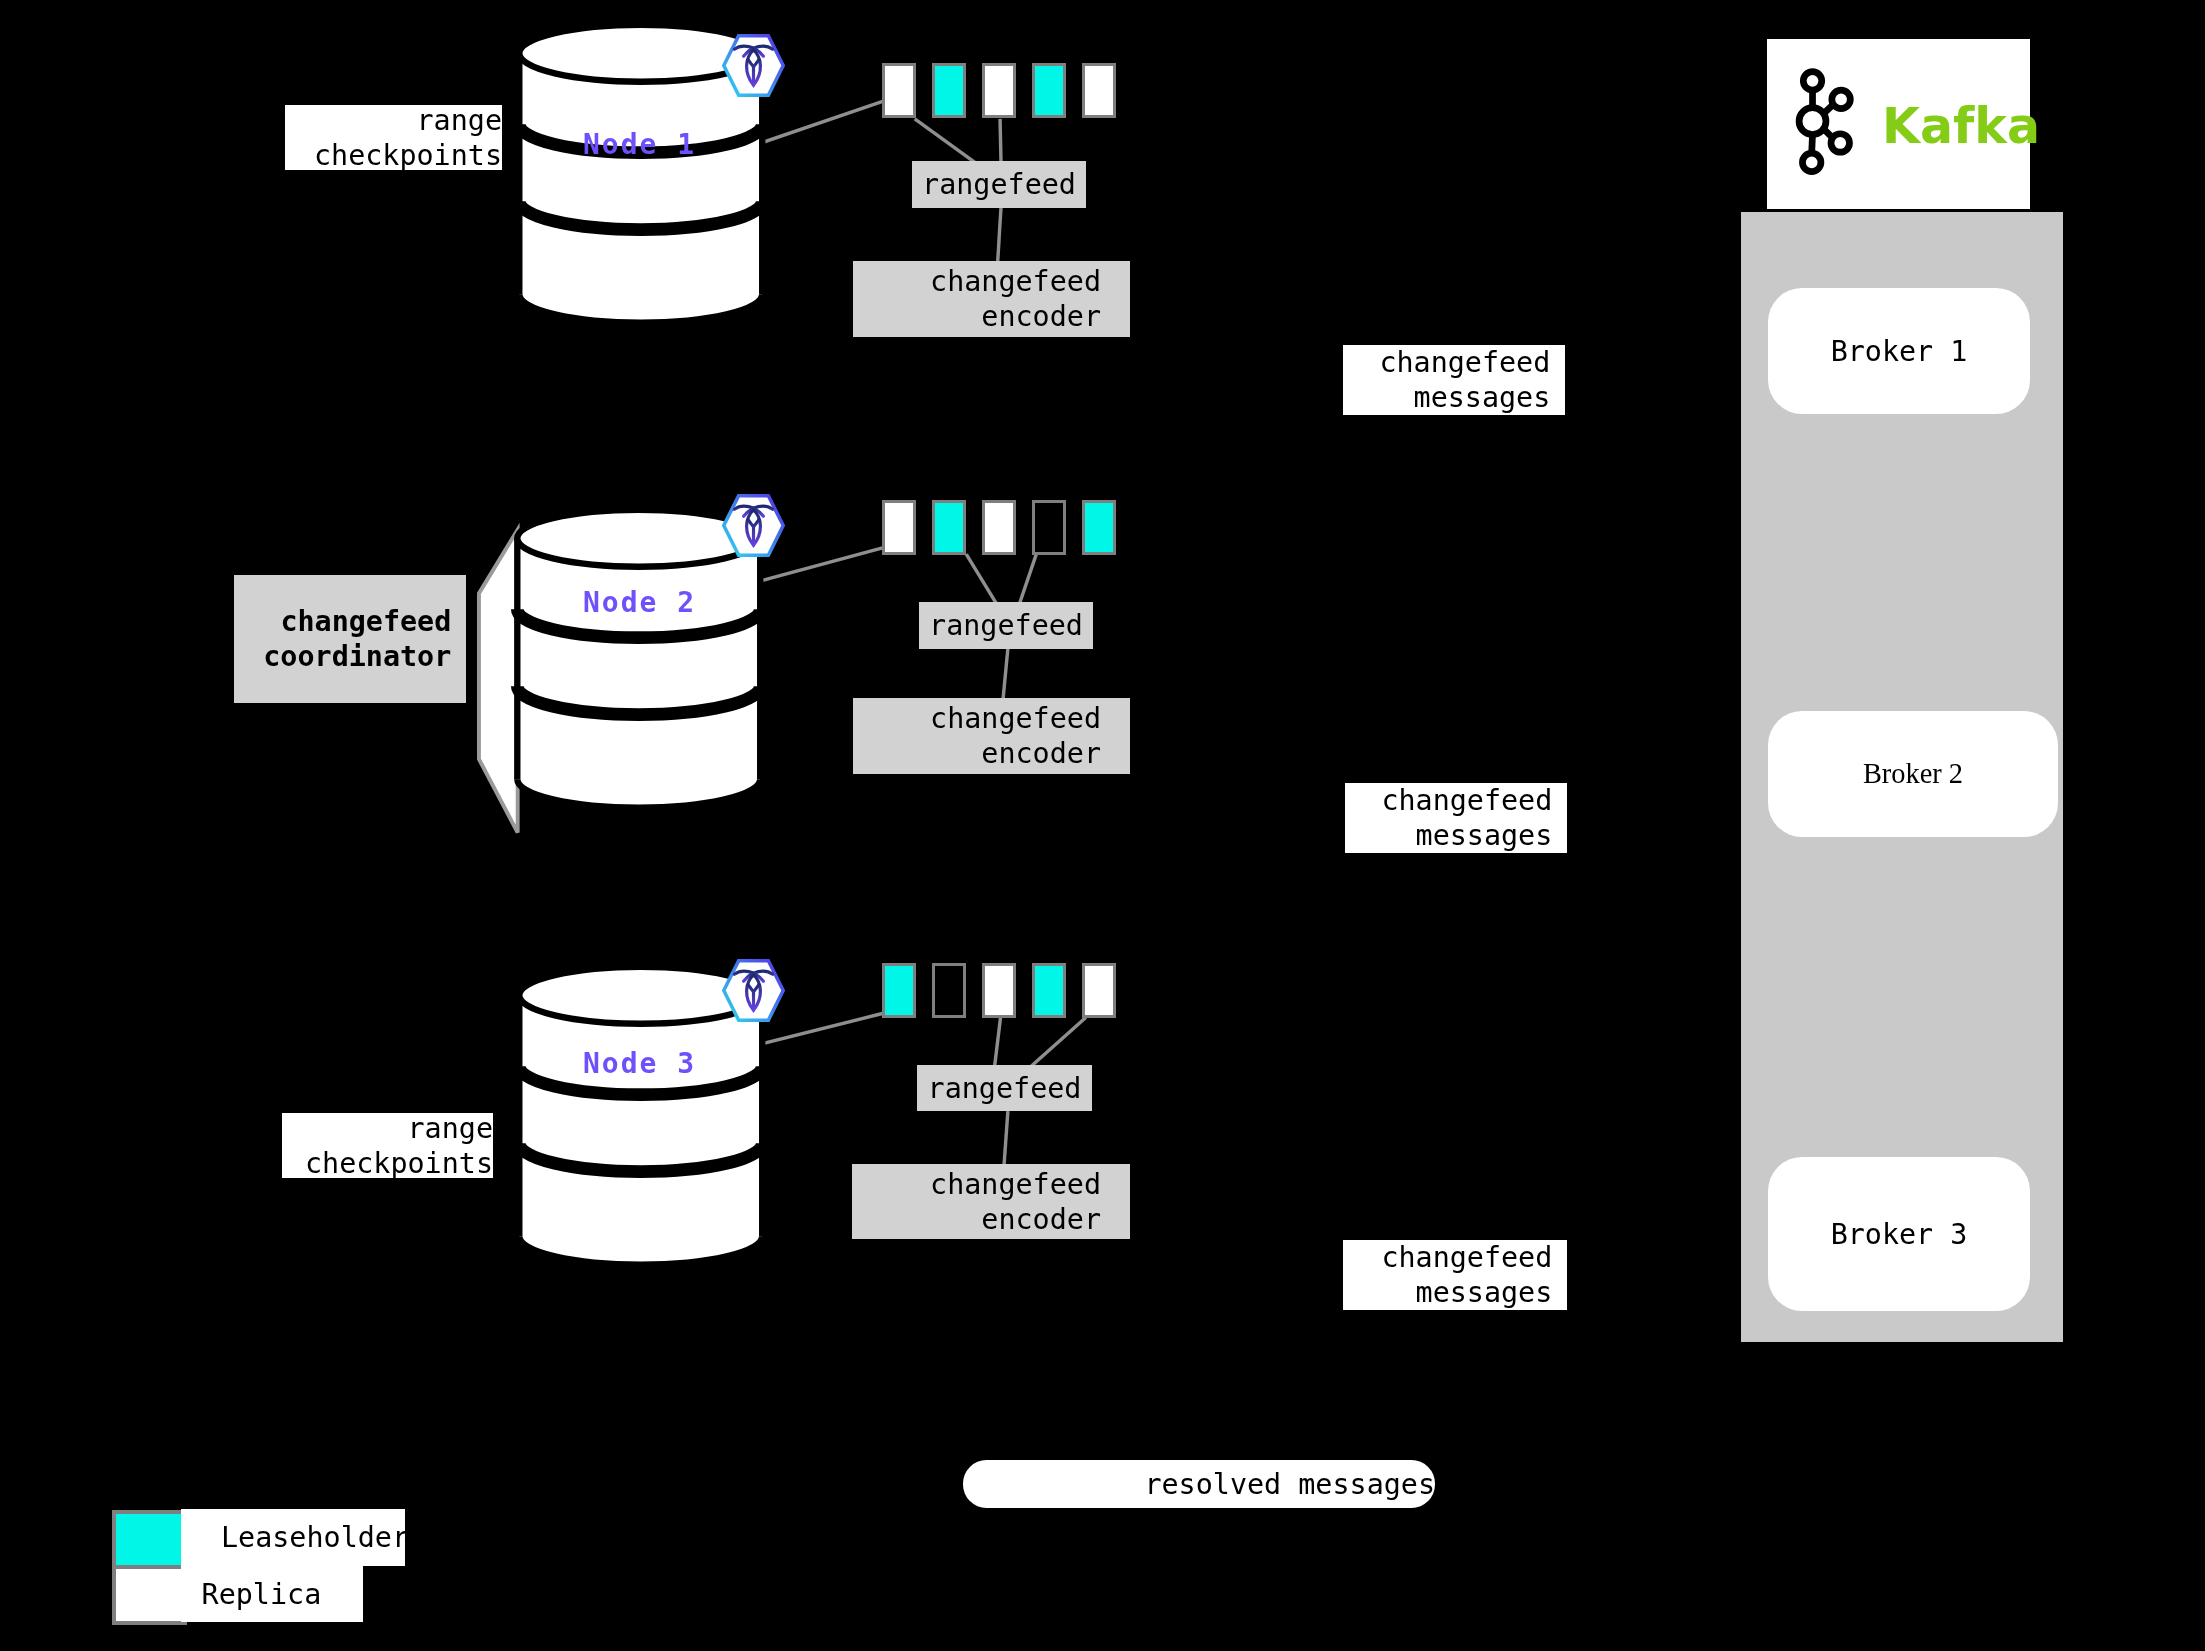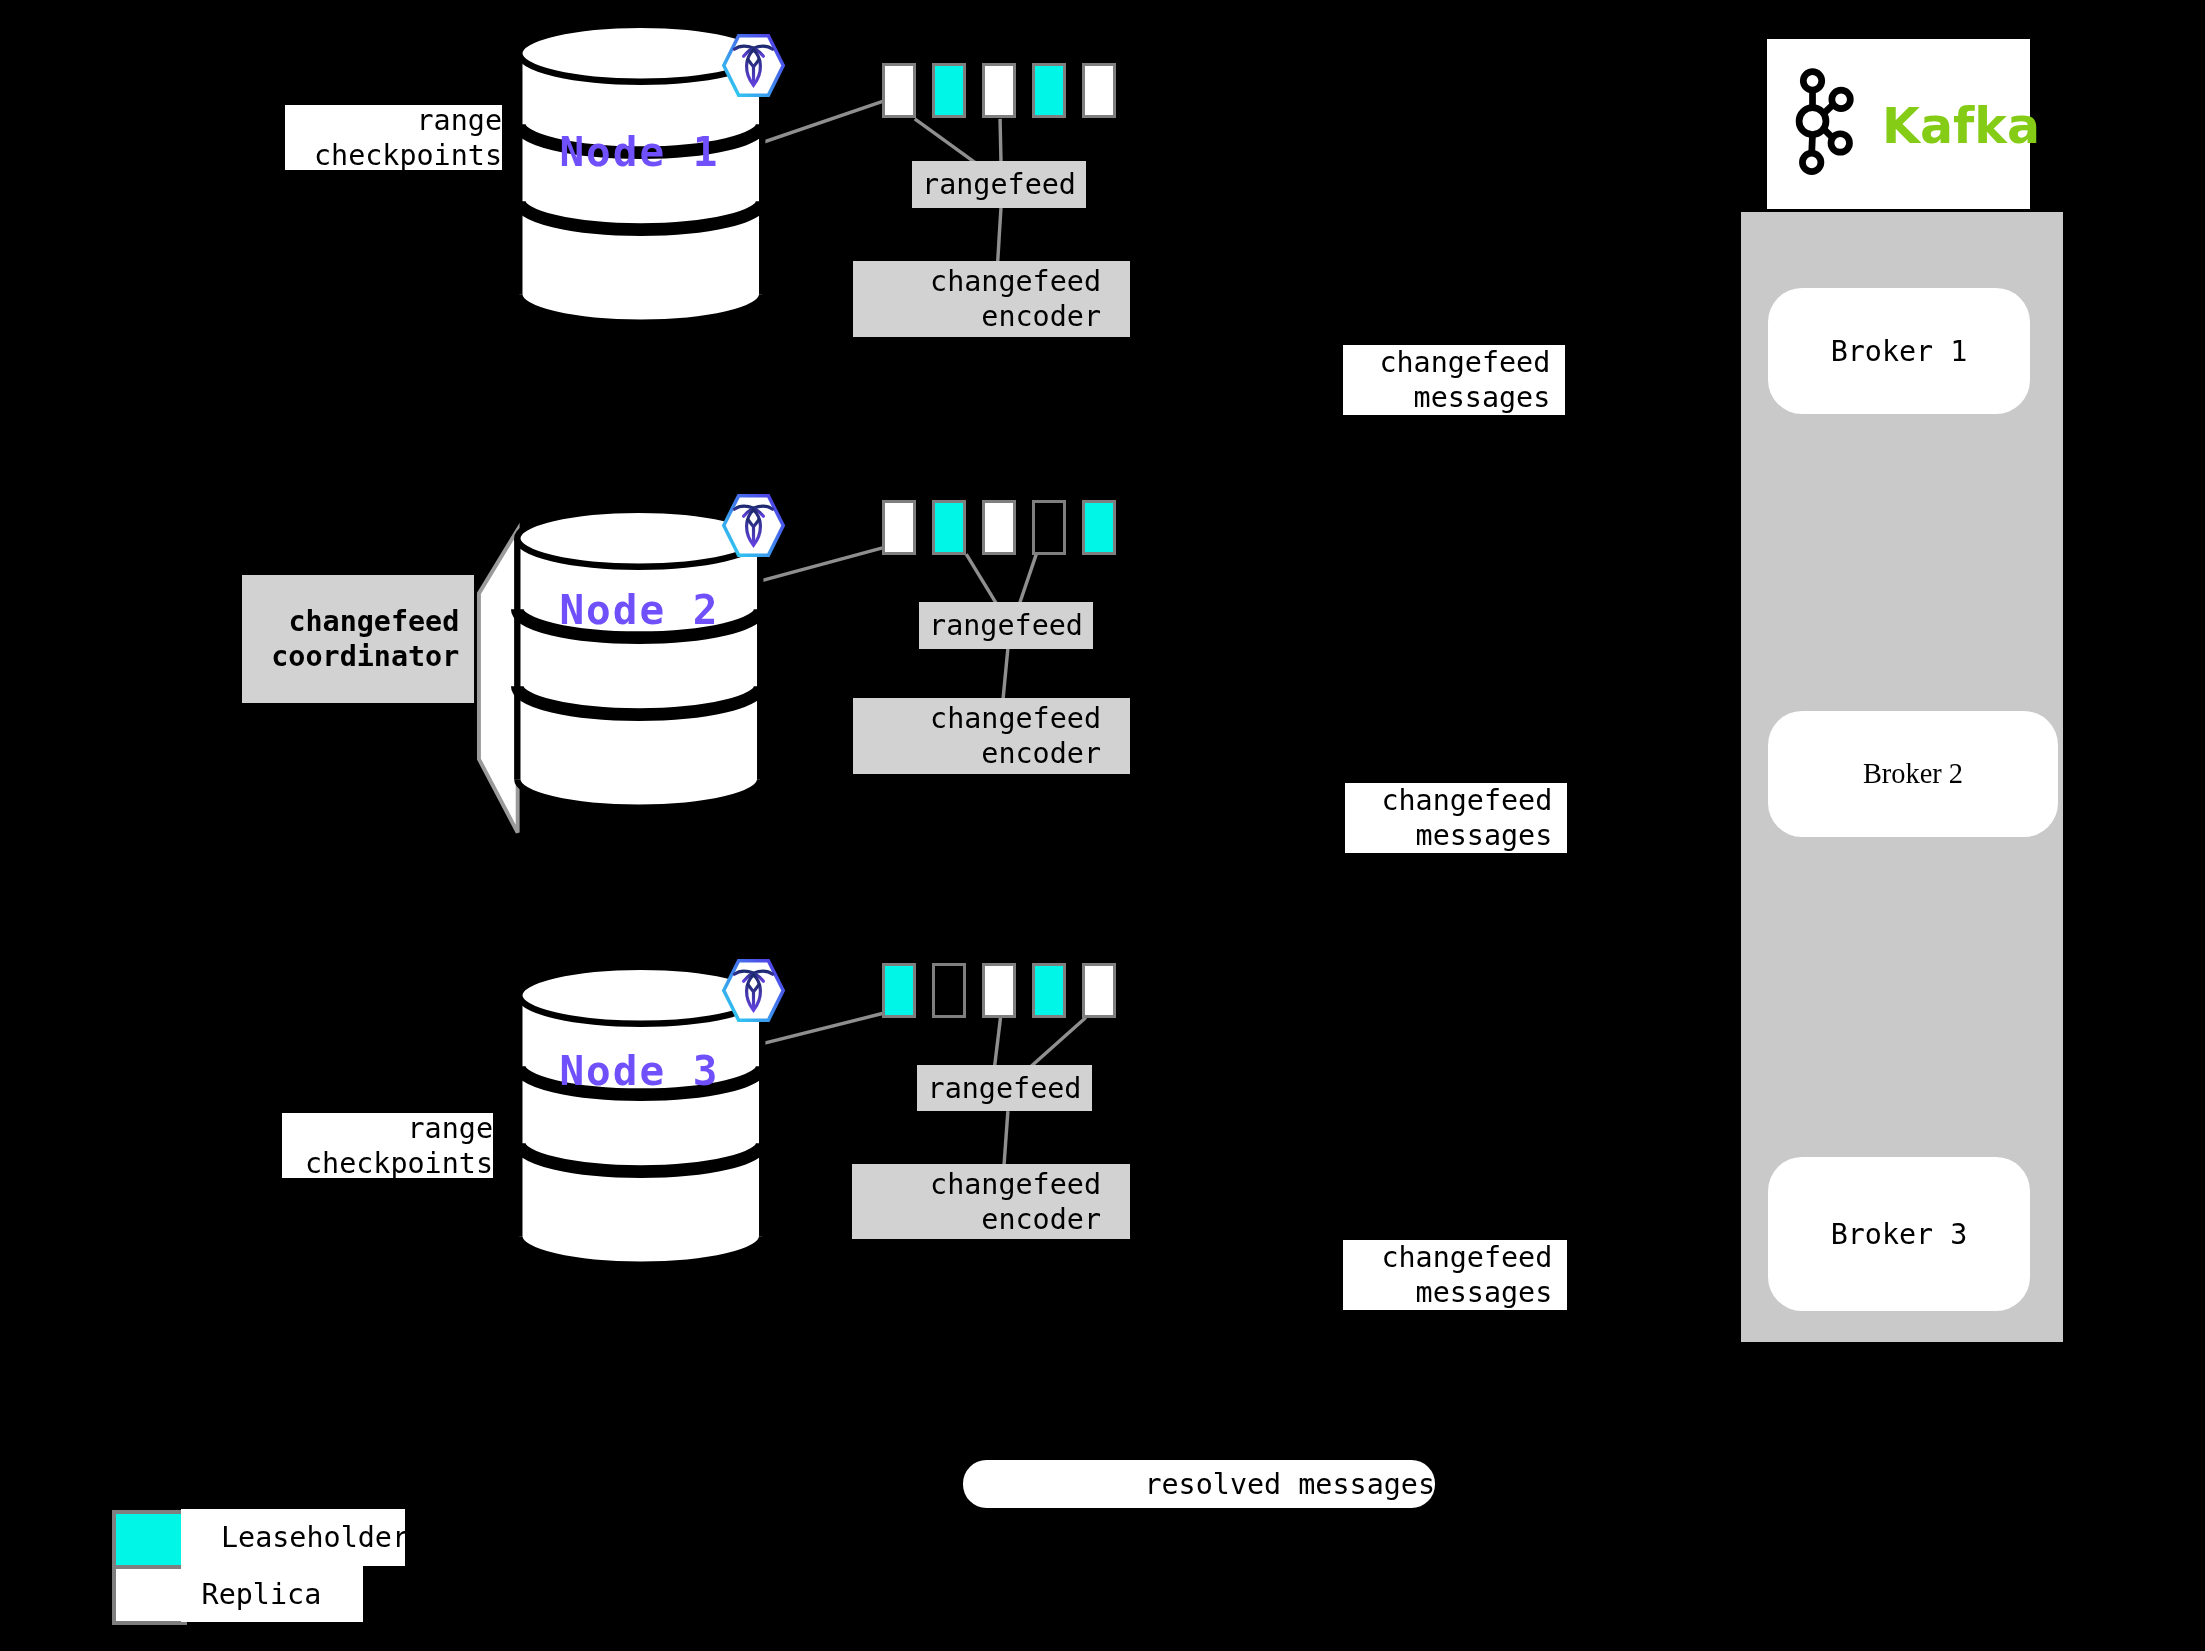--- a/index.html
+++ b/index.html
@@ -9,21 +9,21 @@
     font-family:"DejaVu Sans Mono","Liberation Mono",monospace;
     color:#000;
   }
   .abs{position:absolute;}
   svg{display:block;}
   
   #overlay{position:absolute;left:0;top:0;z-index:0;pointer-events:none;}
   
   .cylinder{z-index:1;}
   .node-label{
-    z-index:3;text-align:center;font-weight:bold;font-size:41px;
+    z-index:3;text-align:center;font-weight:bold;font-size:28px;
     color:var(--c-node_label,#7050FA);letter-spacing:2px;white-space:nowrap;
   }
   
   .hex{z-index:3;}
   
   .squares{z-index:2;display:flex;gap:16px;}
   .square{
     width:34px;height:55px;border:3.9px solid var(--c-border_gray,#7F7F7F);
     box-sizing:border-box;
   }
@@ -136,21 +136,21 @@
   <div class="abs box gray-box" style="left:912px;top:161px;width:174px;height:47px;">
     <span>rangefeed</span>
   </div>
   <div class="abs box gray-box" style="left:853px;top:261px;width:277px;height:76px;padding:0 29px;">
     <span>changefeed encoder</span>
   </div>
   <div class="abs box white-box" style="left:1343px;top:345px;width:222px;height:70px;padding:0 14.7px;">
     <span>changefeed messages</span>
   </div>
 
-  <div class="abs box gray-box bold" style="left:242px;top:575px;width:232px;height:128px;padding:0 14.7px;">
+  <div class="abs box gray-box bold" style="left:234px;top:575px;width:232px;height:128px;padding:0 14.7px;">
     <span>changefeed coordinator</span>
   </div>
 
   <svg class="abs cylinder" style="left:508px;top:504px;" width="262" height="311" viewBox="0 0 535 635">
     <path d="M19,70 A248,58 0 0 1 515,70 L515,562 A248,58 0 0 1 19,562 Z" fill="#fff"></path>
     <line x1="19" y1="70" x2="19" y2="562" stroke="#000" stroke-width="13"></line>
     <line x1="515" y1="70" x2="515" y2="562" stroke="#000" stroke-width="13"></line>
     <path d="M19,562 A248,58 0 0 0 515,562" fill="none" stroke="#000" stroke-width="13"></path>
     <path d="M19,215 A248,58 0 0 0 515,215" fill="none" stroke="#000" stroke-width="26"></path>
     <path d="M19,372 A248,58 0 0 0 515,372" fill="none" stroke="#000" stroke-width="26"></path>

